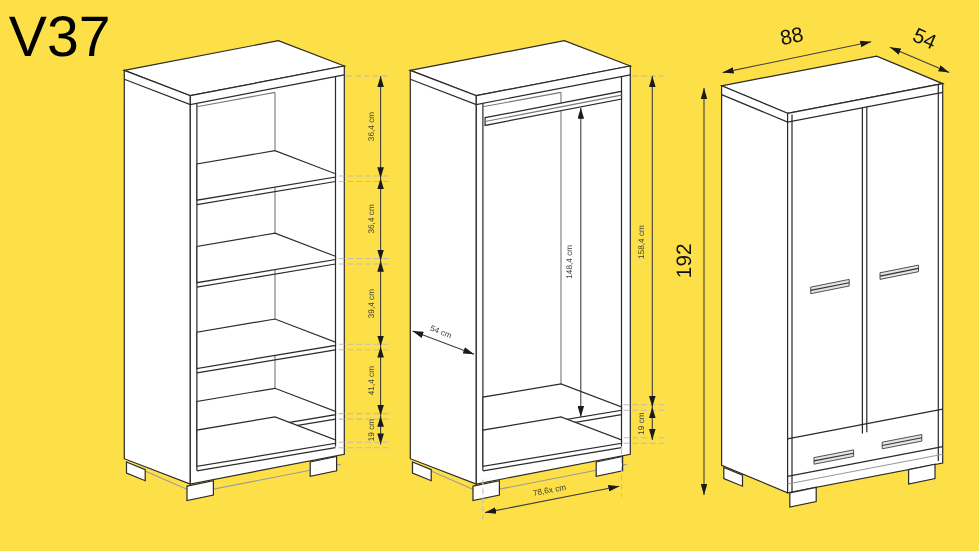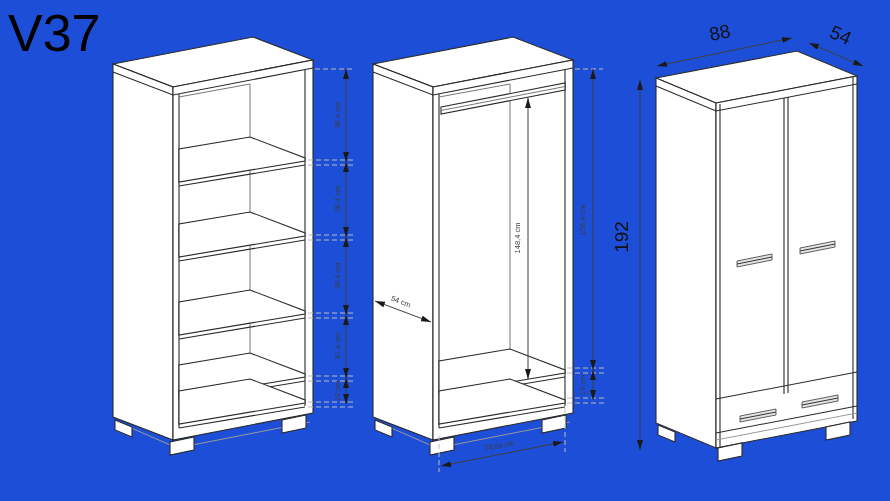--- a/index.html
+++ b/index.html
@@ -1,16 +1,16 @@
 <!DOCTYPE html>
 <html style="--line: #2a2a2a; --dash: #bdbdbd; --dim: #3f3f3f;"><head>
 <meta charset="utf-8">
 <style>
   html,body{margin:0;padding:0;background:#fff;}
-  .page{position:relative;width:890px;height:501px;background:#1d4ed8;overflow:hidden;
+  .page{position:relative;width:890px;height:501px;background:#fde047;overflow:hidden;
         font-family:"Liberation Sans",sans-serif;}
   svg{position:absolute;left:0;top:0;}
   svg text{fill:#222;}
   .struct{fill:none;stroke:var(--line,#2a2a2a);stroke-width:1.1;}
   .face{fill:#fff;stroke:var(--line,#2a2a2a);stroke-width:1.1;}
   .inner{fill:none;stroke:#777;stroke-width:1;}
   .step{fill:none;stroke:#9a9a9a;stroke-width:1;}
   .dash{fill:none;stroke:var(--dash,#bdbdbd);stroke-width:1;stroke-dasharray:5 3;}
   .dim{fill:none;stroke:var(--dim,#3f3f3f);stroke-width:1;}
   .lbl{font-size:7.5px;fill:#3d3d3d;}

